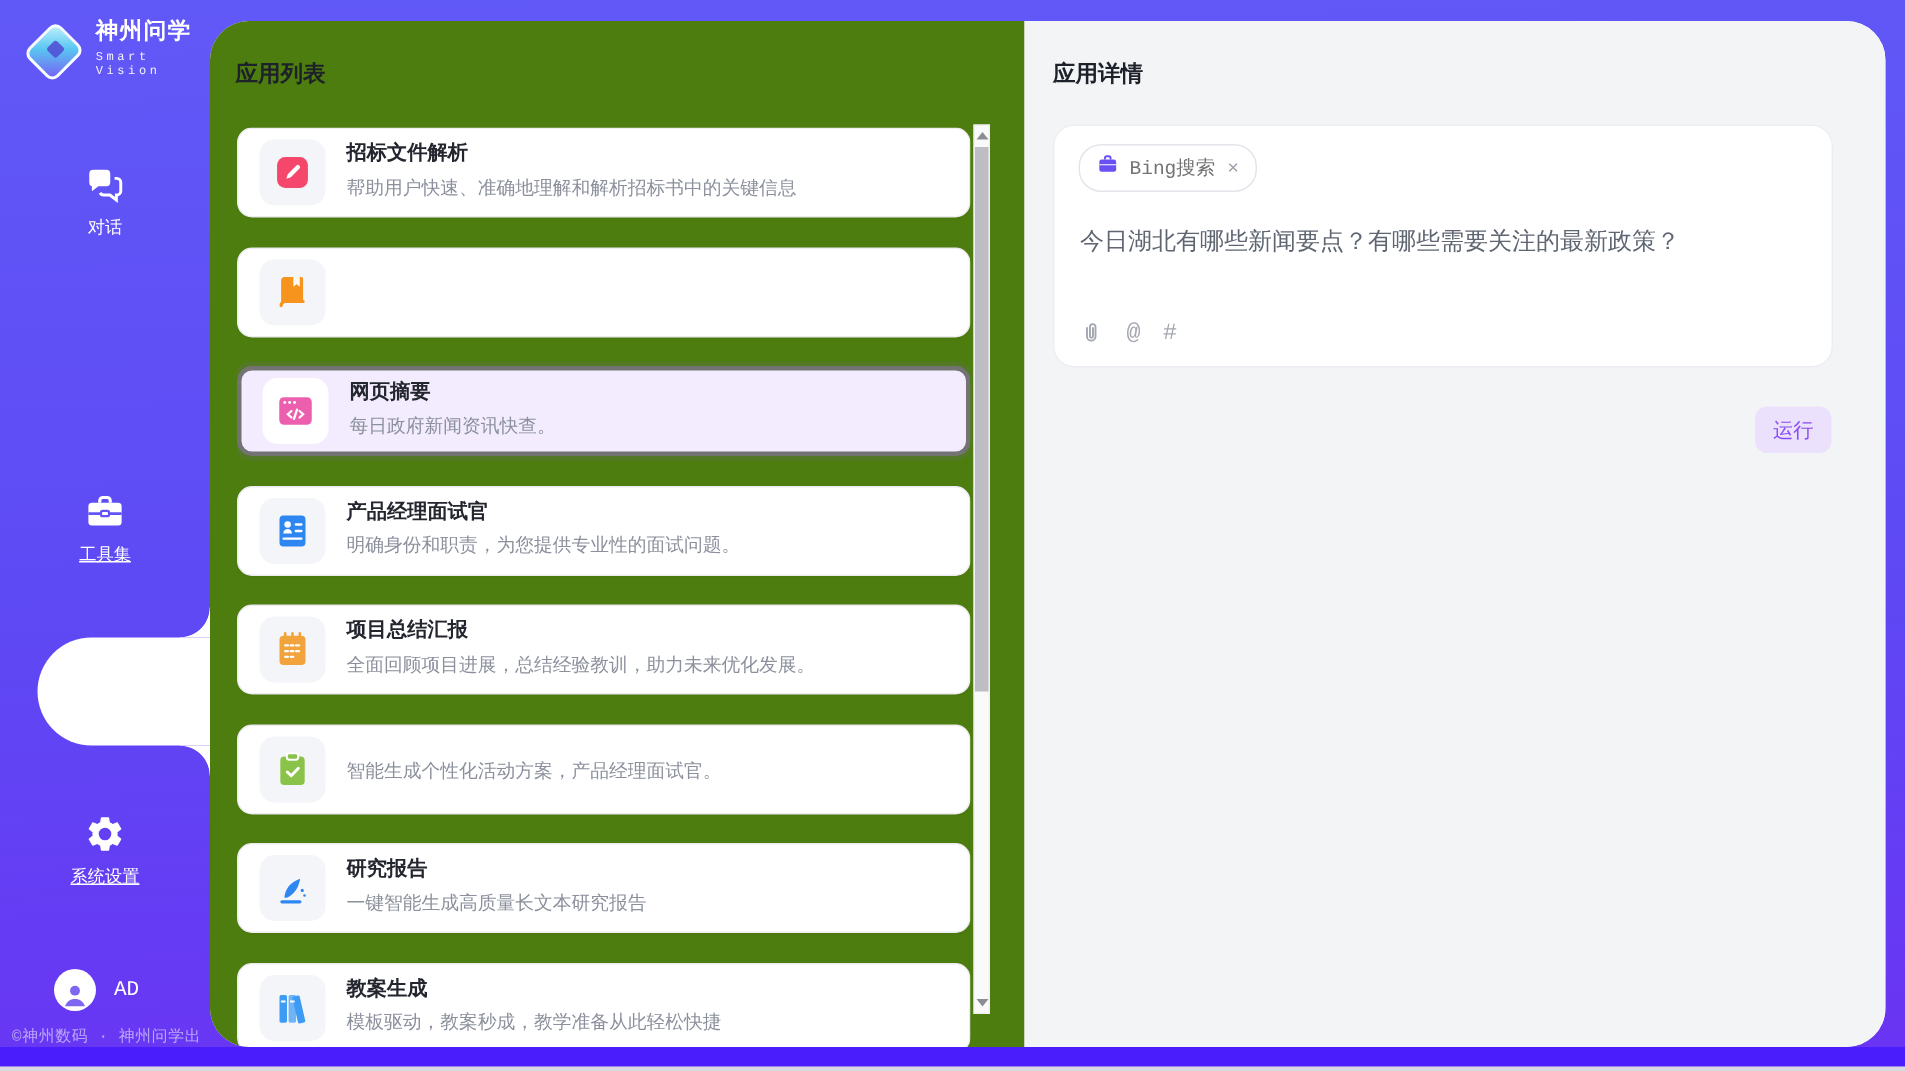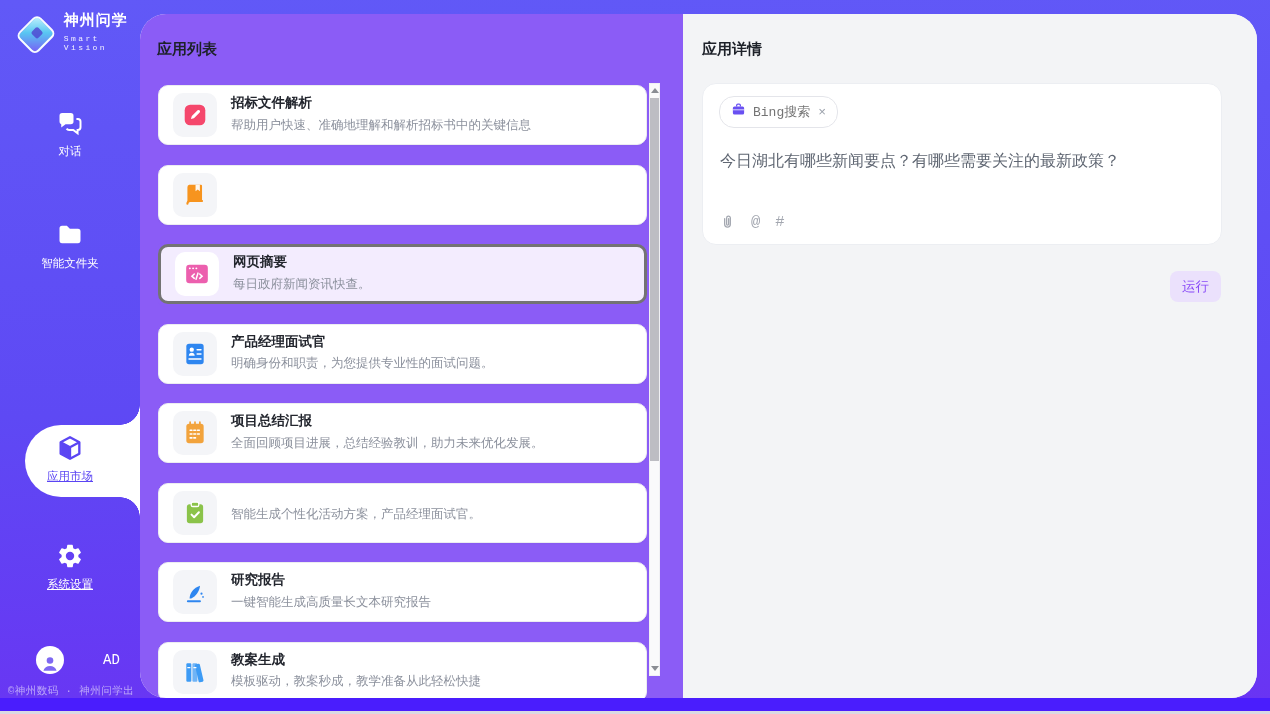--- a/index.html
+++ b/index.html
@@ -5,21 +5,21 @@
   html,body{margin:0;padding:0;background:#3a3a3a;}
   .stage{position:relative;width:1270px;height:714px;overflow:hidden;
     background:linear-gradient(178deg,#6159f7 0%,#5e49f4 55%,#6a33f3 100%);
     font-family:Liberation Mono, monospace;}
   
   .bottom-strip{position:absolute;left:0;right:0;bottom:3px;height:13px;background:#4a1dfd;z-index:6;}
   .bottom-edge{position:absolute;left:0;right:0;bottom:0;height:3px;background:#d9d9e3;z-index:6;}
   
   .window{position:absolute;left:140px;top:14px;width:1117px;height:684px;border-radius:26px;
     overflow:hidden;background:#f3f4f6;z-index:2;}
-  .list-panel{position:absolute;left:0;top:0;bottom:0;width:543px;background:#8b5cf6;}
+  .list-panel{position:absolute;left:0;top:0;bottom:0;width:543px;background:#4d7c0f;}
   .detail-panel{position:absolute;left:543px;right:0;top:0;bottom:0;background:#f3f4f6;}
   .panel-title{position:absolute;left:17px;top:26px;font-size:15px;font-weight:bold;color:#1d2129;}
   .detail-panel .panel-title{left:19px;}
   
   .cards{position:absolute;left:18px;top:71px;width:489px;bottom:0;display:flex;flex-direction:column;gap:19.5px;overflow:hidden;}
   .card{box-sizing:border-box;flex:none;height:60px;background:#fff;border:1px solid #ececf1;border-radius:10px;
     display:flex;align-items:center;gap:14px;padding:0 14px;box-shadow:0 1px 2px rgba(16,24,40,.03);cursor:pointer;}
   .card.selected{background:#f3ecfe;border:3px solid #737373;box-shadow:0 0 0 3px rgba(148,99,247,.10);}
   .card-icon{flex:none;width:44px;height:44px;border-radius:10px;background:#f4f5f8;display:flex;align-items:center;justify-content:center;}
   .card.selected .card-icon{background:#fff;}
@@ -60,21 +60,21 @@
   .nav-label{display:block;font-size:11.5px;color:#fff;margin-top:7px;}
   .nav-label.underlined{text-decoration:underline;}
   .active-bubble{position:absolute;left:25px;top:425px;width:115px;height:72px;background:#fff;border-radius:36px 0 0 36px;}
   .bubble-corner{position:absolute;left:120px;width:20px;height:20px;}
   .bc-top{top:405px;background:radial-gradient(circle 20px at 0 0,rgba(0,0,0,0) 19.5px,#fff 20px);}
   .bc-bottom{top:497px;background:radial-gradient(circle 20px at 0 100%,rgba(0,0,0,0) 19.5px,#fff 20px);}
   .nav-active .nav-label{color:#5b45f3;}
   .user-row{position:absolute;left:36px;top:646px;display:flex;align-items:center;gap:12px;cursor:pointer;}
   .avatar{width:28px;height:28px;border-radius:50%;background:#fff;overflow:hidden;display:flex;align-items:flex-end;justify-content:center;}
   .avatar svg{width:22px;height:22px;}
-  .user-name{font-size:14px;color:#fff;margin-left:27px;}
+  .user-name{font-size:14px;color:#fff;}
   .side-footer{position:absolute;left:8px;top:684px;width:130px;font-size:10.5px;color:rgba(255,255,255,.55);letter-spacing:.5px;}
 </style>
 </head>
 <body>
 
 <div class="stage">
 
   <div class="sidebar">
     <div class="logo">
       <div class="logo-diamond"></div>
@@ -91,40 +91,33 @@
     <div class="nav-item" style="top:109px">
       <span>
         <svg viewBox="0 0 24 24">
             <path d="M3 5.8A2.3 2.3 0 0 1 5.3 3.5h7.4A2.3 2.3 0 0 1 15 5.8v4.9a2.3 2.3 0 0 1-2.3 2.3H8.2l-3.7 2.8v-2.8h-.2A2.3 2.3 0 0 1 3 10.7z" fill="#fff"></path>
             <path d="M17.5 8.5h1.2A2.3 2.3 0 0 1 21 10.8v4.9a2.3 2.3 0 0 1-2.3 2.3h-.2v2.8l-3.7-2.8h-3.6a2.6 2.6 0 0 1-2.1-1.2" fill="none" stroke="#fff" stroke-width="1.7"></path>
           </svg>
       </span>
       <span class="nav-label">对话</span>
     </div>
 
-    <div class="nav-item" style="top:221px">
+
+    <div class="nav-item" style="top:327px">
       <span>
         <svg viewBox="0 0 24 24">
-            <path d="M3 6.2A2.2 2.2 0 0 1 5.2 4h4.1l2.6 2.6h6.9A2.2 2.2 0 0 1 21 8.8v8A2.2 2.2 0 0 1 18.8 19H5.2A2.2 2.2 0 0 1 3 16.8z" fill="#fff"></path>
-          </svg>
-      </span>
-      <span class="nav-label">智能文件夹</span>
-    </div>
-
-
-    <div class="nav-item nav-active" style="top:434px">
-      <span>
-        <svg viewBox="0 0 24 24">
-            <path d="M4.4 7.3L12 11.4V21l-7.6-4.2z" fill="#5b45f3"></path>
-            <path d="M12 2.8l8 4.3v9.8l-8 4.3-8-4.3V7.1z" fill="none" stroke="#5b45f3" stroke-width="2" stroke-linejoin="round"></path>
-            <path d="M4.4 7.3L12 11.4l7.6-4.1M12 11.4V21" fill="none" stroke="#5b45f3" stroke-width="2" stroke-linejoin="round"></path>
-          </svg>
-      </span>
-      <span class="nav-label underlined">应用市场</span>
-    </div>
+            <path d="M9 7V5.8A1.8 1.8 0 0 1 10.8 4h2.4A1.8 1.8 0 0 1 15 5.8V7" fill="none" stroke="#fff" stroke-width="1.8"></path>
+            <rect x="2.5" y="7" width="19" height="13" rx="2" fill="#fff"></rect>
+            <path d="M2.5 13.2h7m5 0h7" stroke="#6355f5" stroke-width="1.6"></path>
+            <rect x="9.7" y="11.7" width="4.6" height="3" rx="1" fill="#fff" stroke="#6355f5" stroke-width="1.3"></rect>
+          </svg>
+      </span>
+      <span class="nav-label underlined">工具集</span>
+    </div>
+
 
     <div class="nav-item" style="top:542px">
       <span>
         <svg viewBox="0 0 24 24">
             <path fill="#fff" d="M19.14 12.94c.04-.3.06-.61.06-.94 0-.32-.02-.64-.07-.94l2.03-1.58a.49.49 0 0 0 .12-.61l-1.92-3.32a.49.49 0 0 0-.59-.22l-2.39.96c-.5-.38-1.03-.7-1.62-.94l-.36-2.54a.48.48 0 0 0-.48-.41h-3.84c-.24 0-.43.17-.47.41l-.36 2.54c-.59.24-1.13.57-1.62.94l-2.39-.96a.49.49 0 0 0-.59.22L2.74 8.87c-.12.21-.08.47.12.61l2.03 1.58c-.05.3-.09.63-.09.94s.02.64.07.94l-2.03 1.58a.49.49 0 0 0-.12.61l1.92 3.32c.12.22.37.29.59.22l2.39-.96c.5.38 1.03.7 1.62.94l.36 2.54c.05.24.24.41.48.41h3.84c.24 0 .44-.17.47-.41l.36-2.54c.59-.24 1.13-.56 1.62-.94l2.39.96c.22.08.47 0 .59-.22l1.92-3.32a.49.49 0 0 0-.12-.61l-2.01-1.58zM12 15.6A3.6 3.6 0 1 1 12 8.4a3.6 3.6 0 0 1 0 7.2z"></path>
           </svg>
       </span>
       <span class="nav-label underlined">系统设置</span>
     </div>
 

